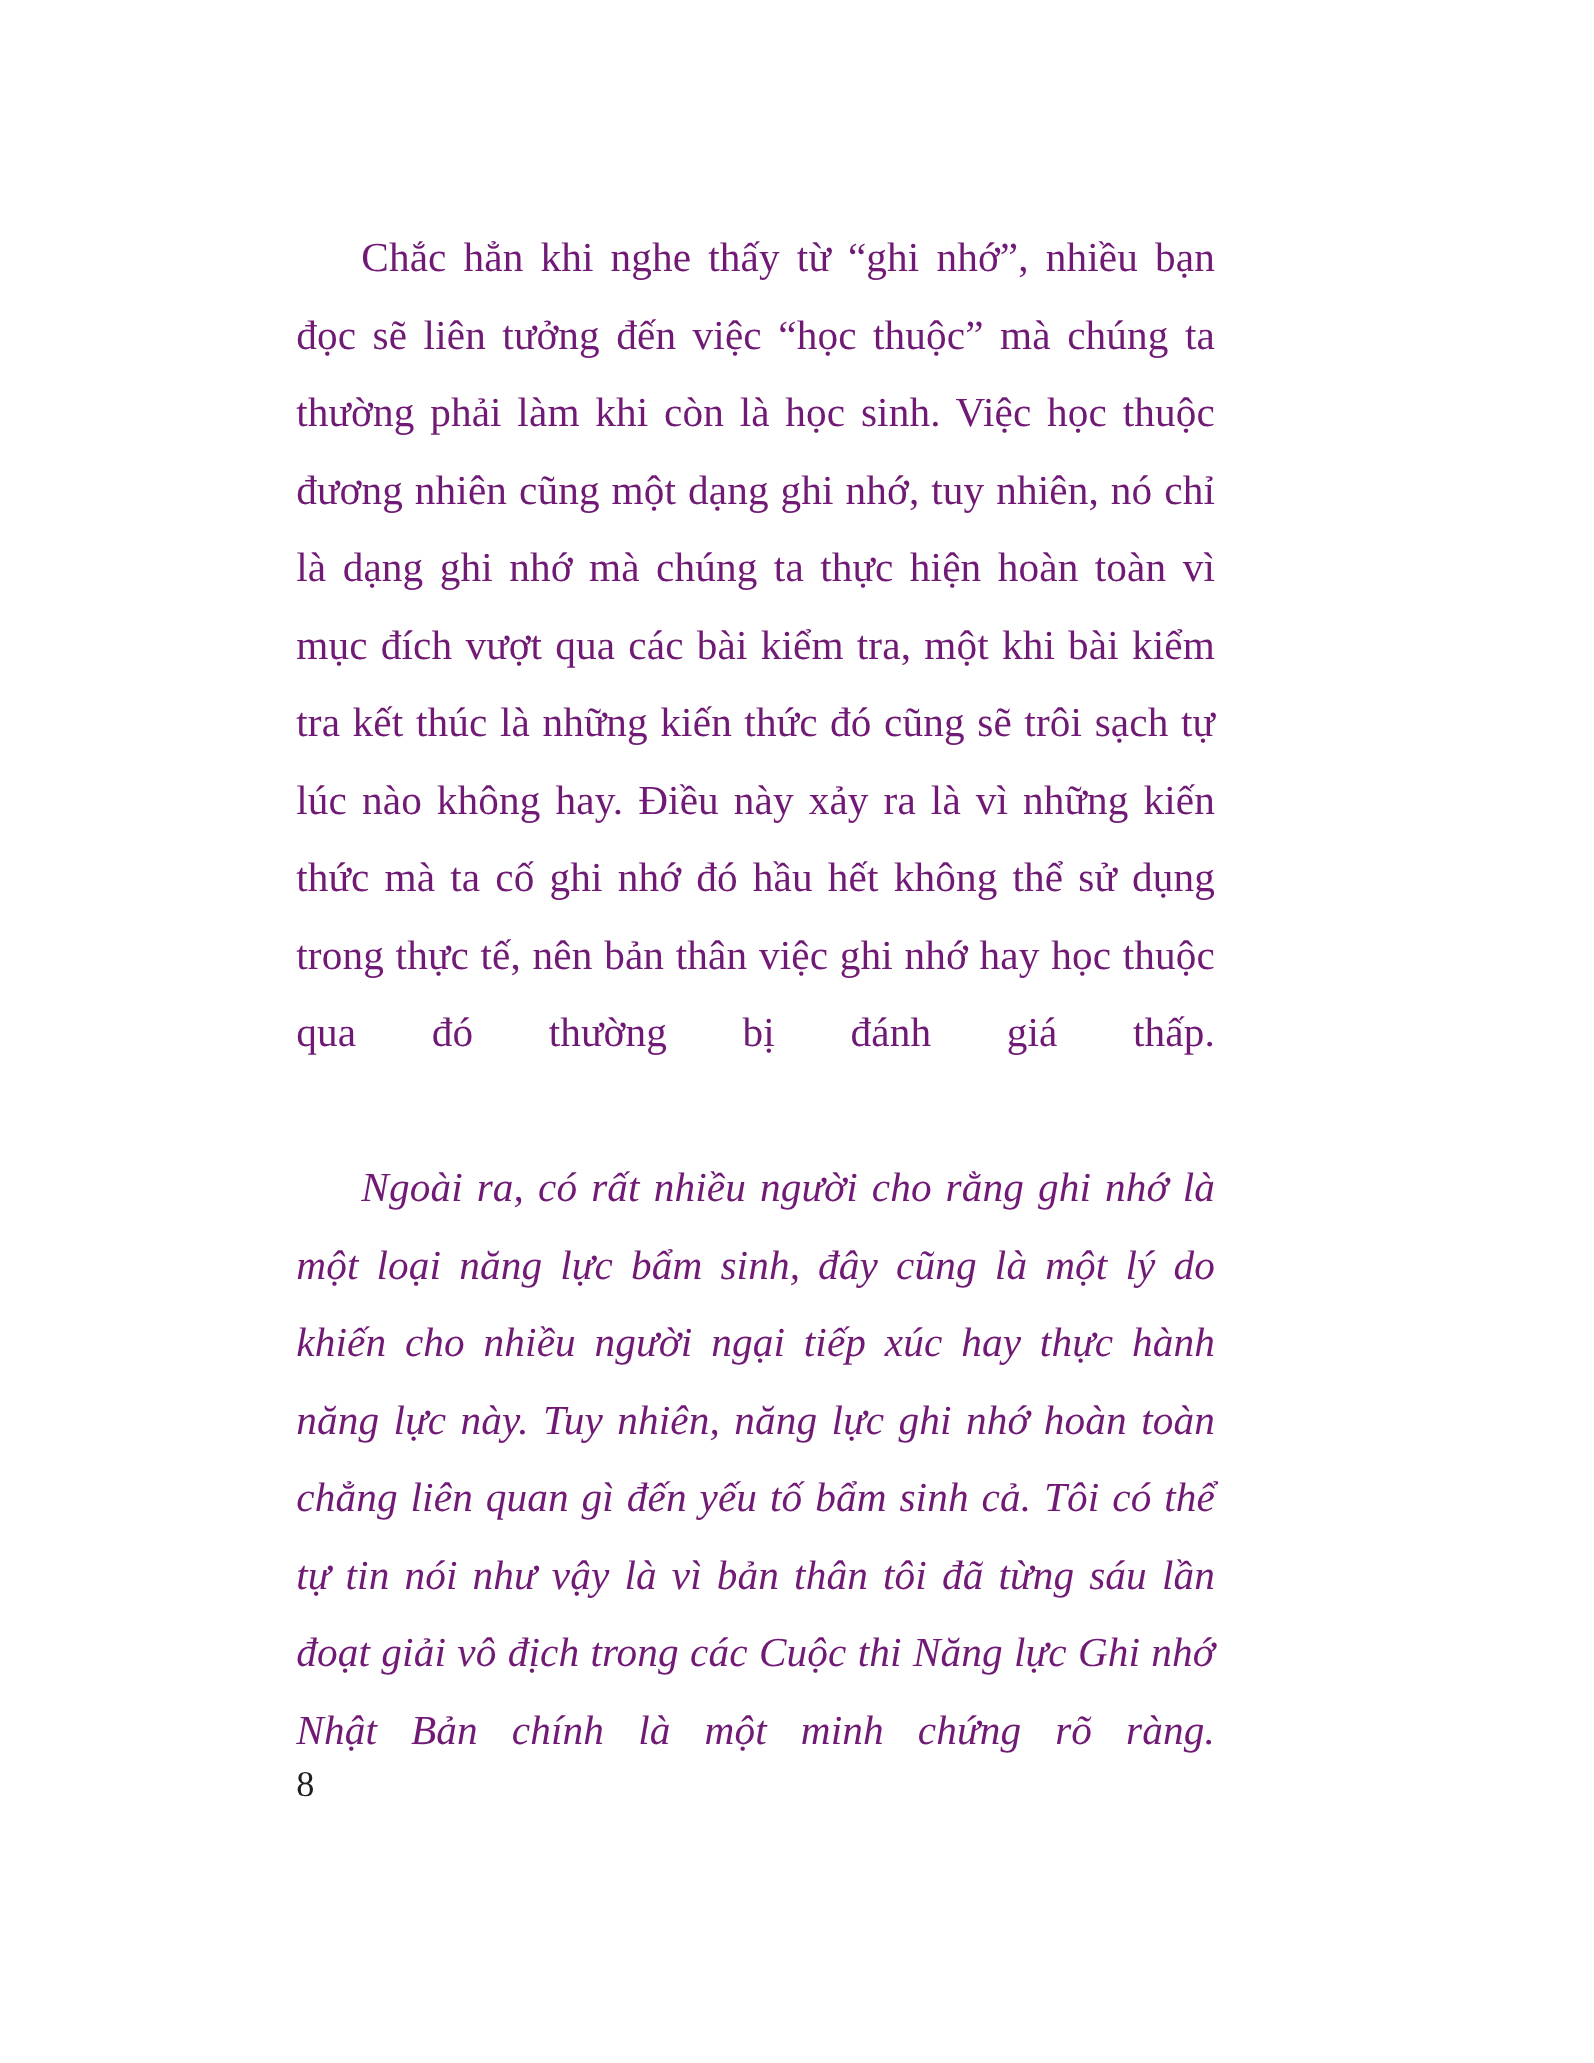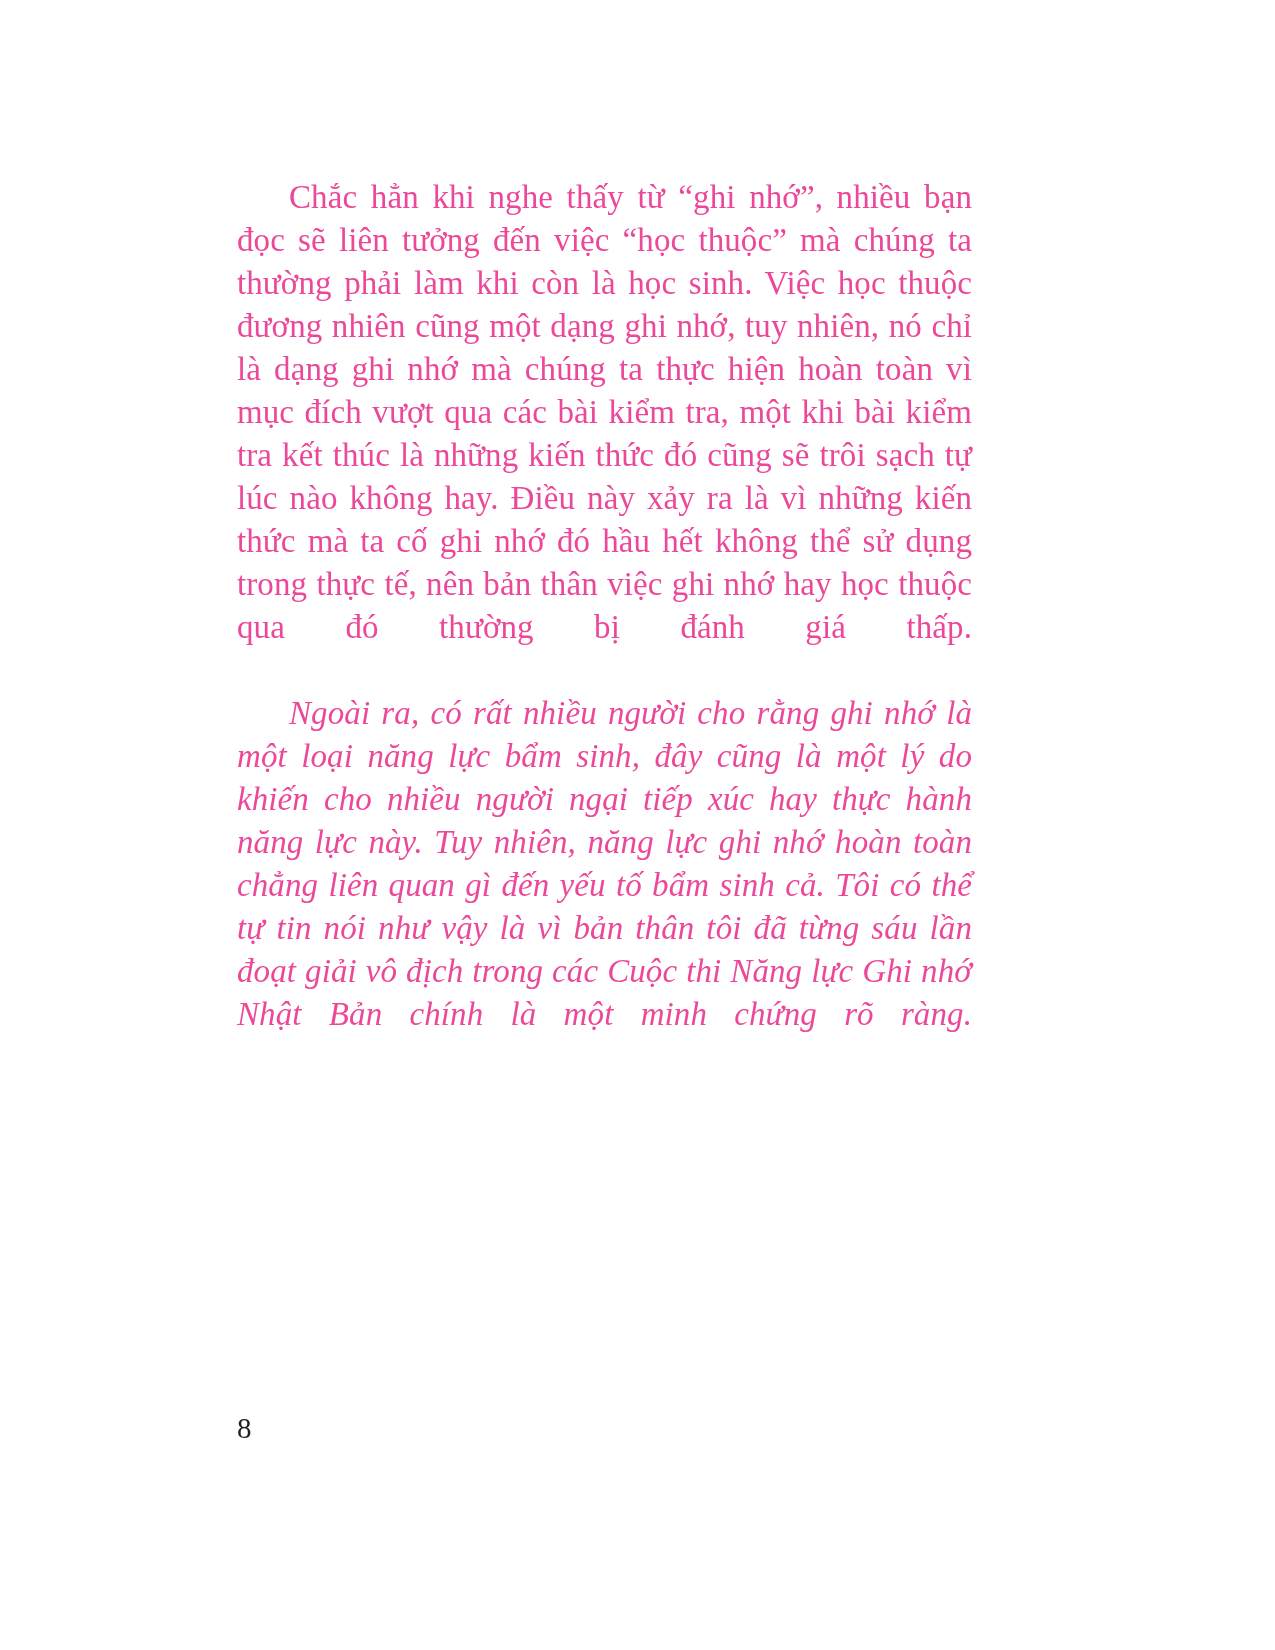--- a/index.html
+++ b/index.html
@@ -23,22 +23,22 @@
     left: 237px;
     top: 176px;
     width: 735px;
   }
 
   .para {
     margin: 0;
     text-align: justify;
     text-justify: inter-word;
     font-size: 33px;
-    line-height: 43px;
-    color: #ec4899;
+    line-height: 62px;
+    color: #701a75;
     letter-spacing: 0.1px;
     word-spacing: 0.5px;
   }
 
   .para + .para {
     margin-top: 0px;
     font-style: italic;
   }
 
   .para .indent {

